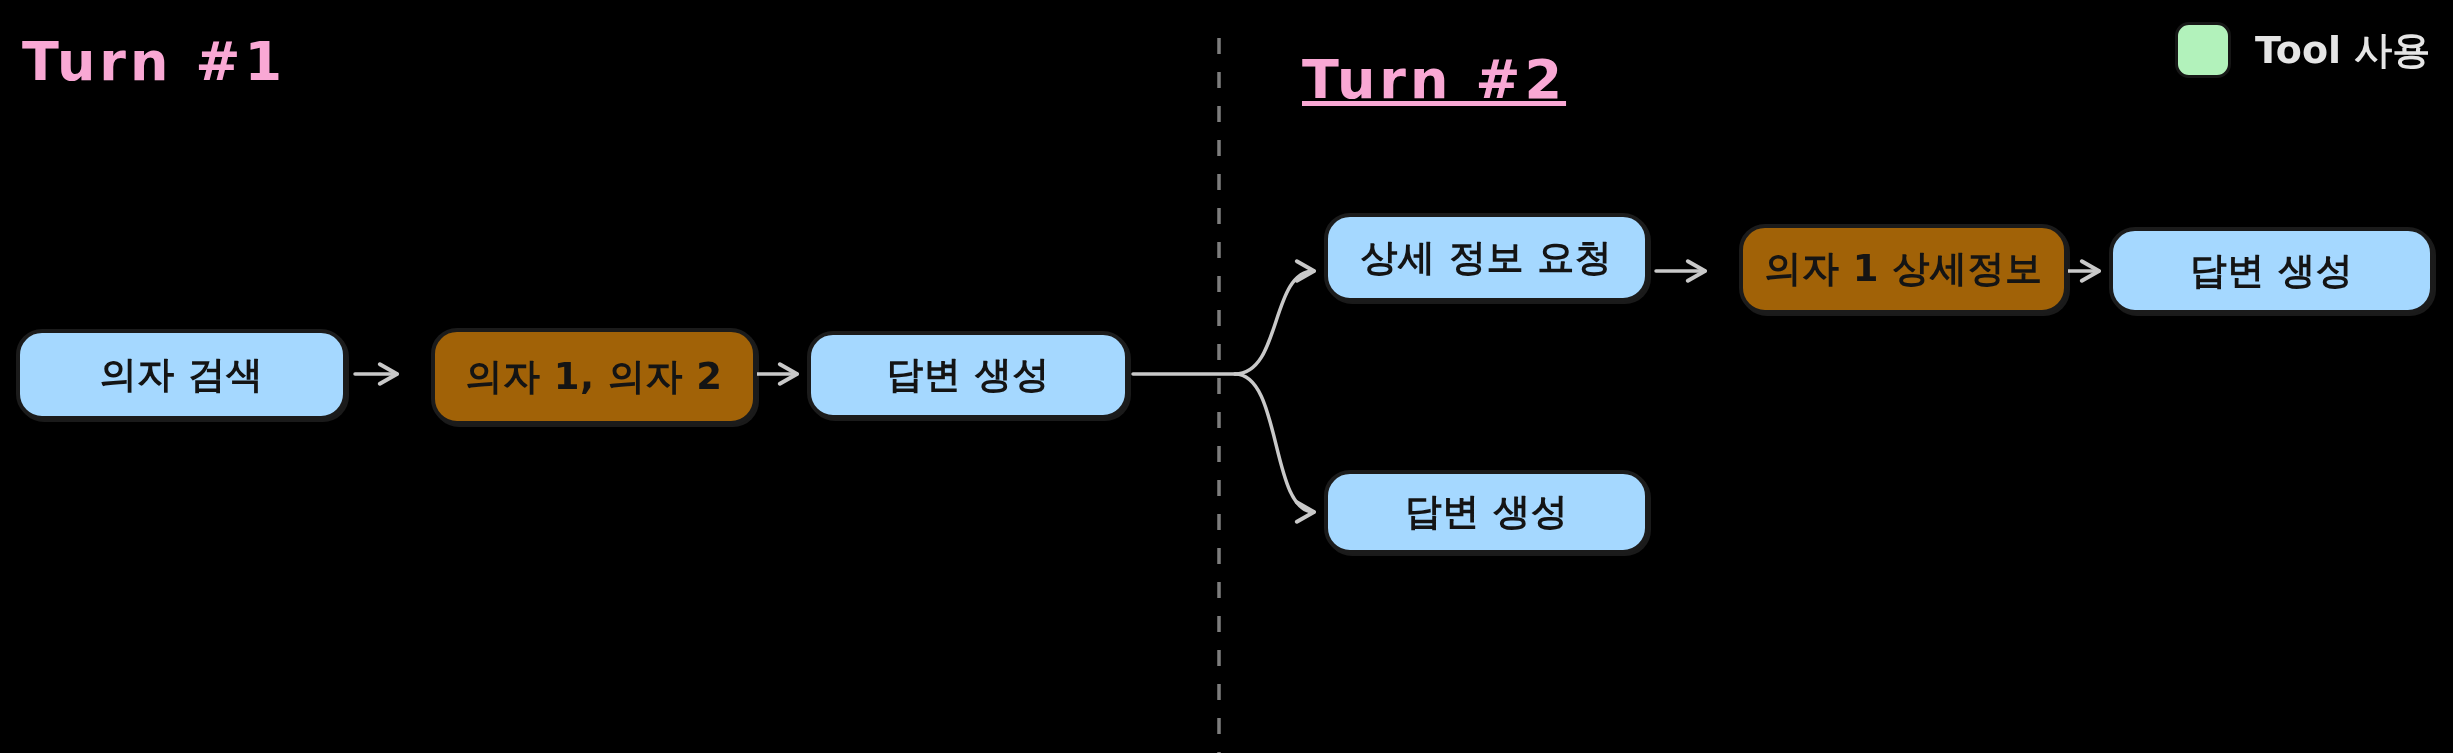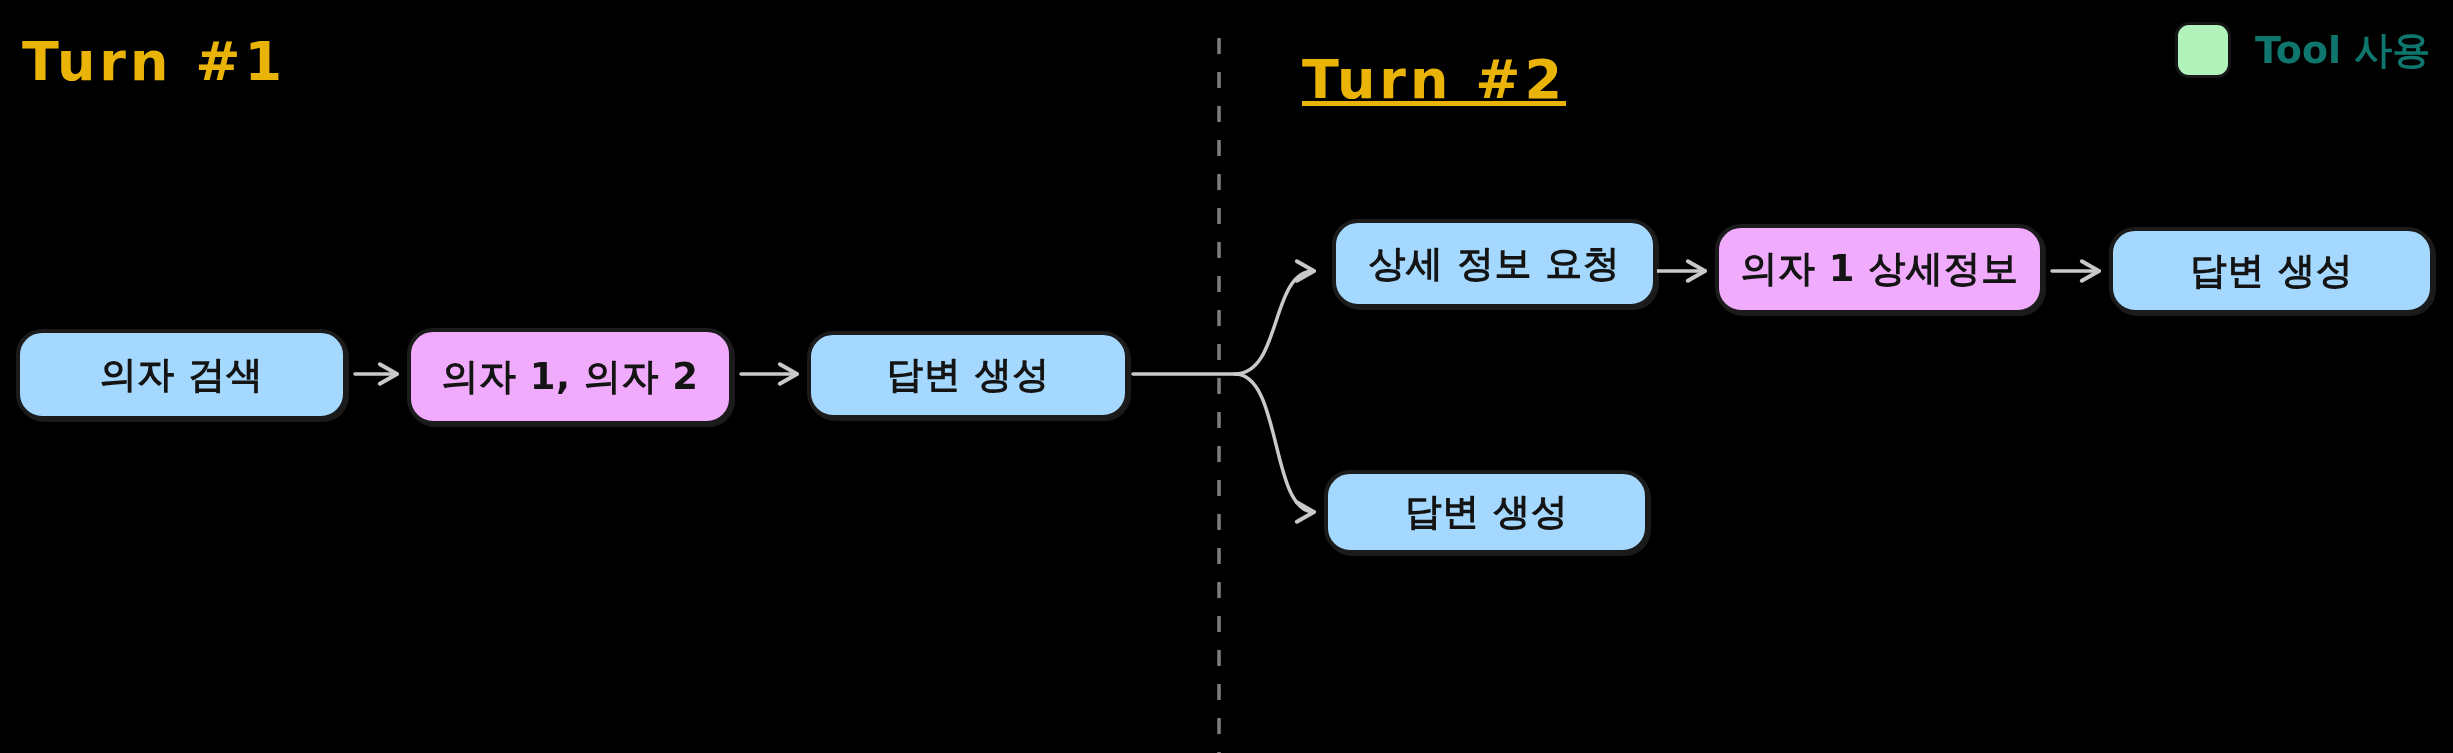--- a/index.html
+++ b/index.html
@@ -21,24 +21,24 @@
     border: 4px solid #1b1b1b;
     border-radius: 26px;
     color: #141414;
     font-size: 37px;
     font-weight: 700;
     letter-spacing: 0.5px;
     white-space: nowrap;
     box-shadow: 2px 2px 0 rgba(255,255,255,0.10);
   }
   .node.llm  { background: #a5d8ff; }
-  .node.tool { background: #f0abfc; }
+  .node.tool { background: #a16207; margin-left: 24px; }
   .turn-label {
     position: absolute;
-    color: #eab308;
+    color: #f9a8d4;
     font-size: 54px;
     font-weight: 700;
     letter-spacing: 4px;
   }
   .legend {
     position: absolute;
     left: 2175px;
     top: 22px;
     display: flex;
     flex-direction: column;
@@ -46,21 +46,21 @@
   }
   .legend-row { display: flex; align-items: center; gap: 24px; }
   .swatch {
     width: 56px; height: 56px;
     border-radius: 14px;
     border: 3px solid #161616;
     flex: 0 0 auto;
   }
   .swatch.tool { background: #b2f2bb; }
   .swatch.llm  { background: #a5d8ff; }
-  .legend-text { color: #0f766e; font-size: 38px; font-weight: 700; }
+  .legend-text { color: #e5e5e5; font-size: 38px; font-weight: 700; }
 </style>
 </head>
 <body>
 
 <div class="canvas">
 
   <svg class="connectors" width="2453" height="753" viewBox="0 0 2453 753">
     <defs>
       <marker id="ah" viewBox="0 0 10 10" refX="8" refY="5" markerWidth="7" markerHeight="7" orient="auto-start-reverse">
         <path d="M1 1 L8 5 L1 9" fill="none" stroke="#c9c9c9" stroke-width="1.6" stroke-linecap="round" stroke-linejoin="round"></path>
@@ -93,21 +93,21 @@
   <div class="node llm" style="left:16px; top:329px; width:331px; height:91px;align-items:center;">
     <span>의자 검색</span>
   </div>
   <div class="node tool" style="left:407px; top:328px; width:326px; height:97px;">
     <span>의자 1, 의자 2</span>
   </div>
   <div class="node llm" style="left:807px; top:331px; width:322px; height:88px;">
     <span>답변 생성</span>
   </div>
 
-  <div class="node llm" style="left:1324px; top:219px; width:325px; height:89px;margin-left:8px;">
+  <div class="node llm" style="left:1324px; top:213px; width:325px; height:89px;">
     <span>상세 정보 요청</span>
   </div>
   <div class="node tool" style="left:1715px; top:224px; width:329px; height:90px;">
     <span>의자 1 상세정보</span>
   </div>
   <div class="node llm" style="left:2109px; top:227px; width:325px; height:87px;">
     <span>답변 생성</span>
   </div>
   <div class="node llm" style="left:1324px; top:470px; width:325px; height:84px;">
     <span>답변 생성</span>

